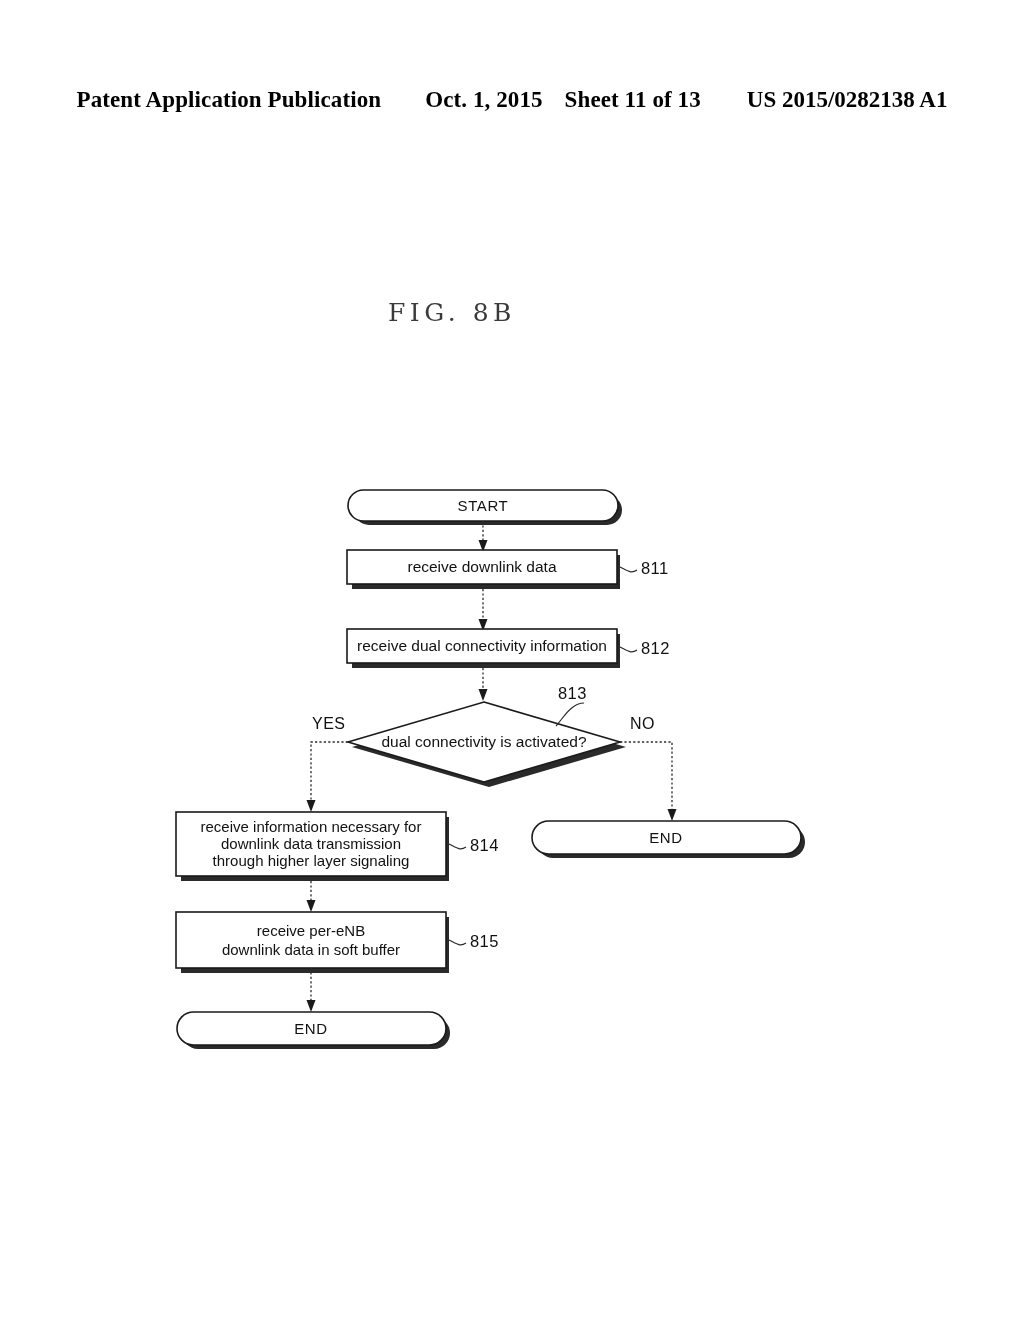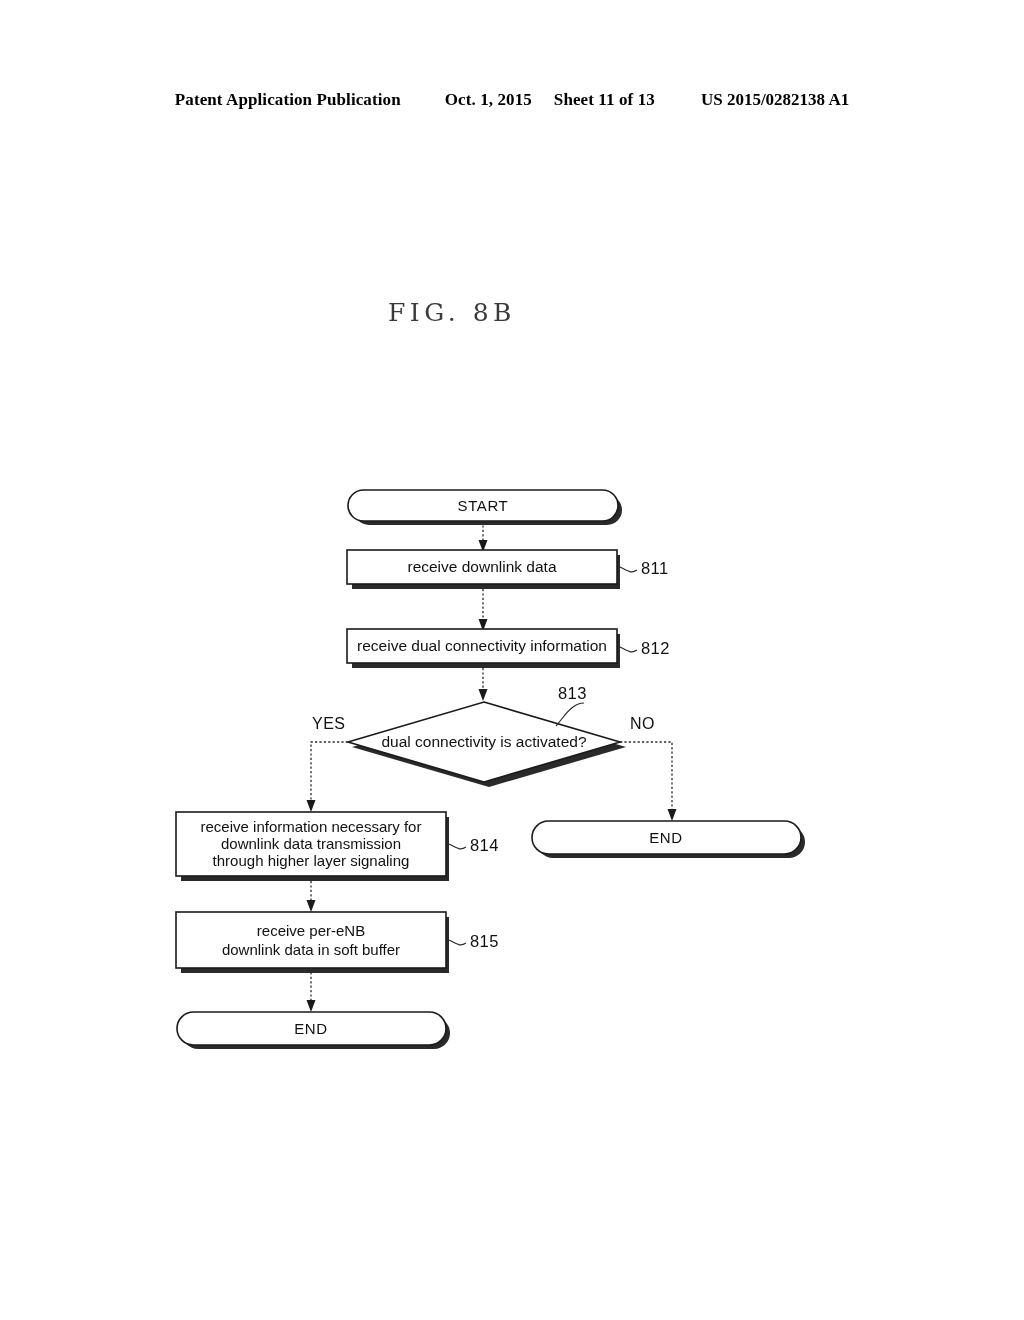--- a/index.html
+++ b/index.html
@@ -21,21 +21,21 @@
     position: absolute;
     left: 0;
     top: 84px;
     width: 1024px;
     height: 32px;
     display: flex;
     align-items: center;
     justify-content: center;
     font-family: "Liberation Serif", serif;
     font-weight: bold;
-    font-size: 17px;
+    font-size: 23px;
     letter-spacing: 0.1px;
     white-space: nowrap;
   }
   .page-header .hdr-pub { margin-right: 44px; }
   .page-header .hdr-date { margin-right: 22px; }
   .page-header .hdr-sheet { margin-right: 46px; }
   .page-header .hdr-patno { letter-spacing: 0px; font-family: Liberation Serif, serif; }
 
   
   .fig-title {

